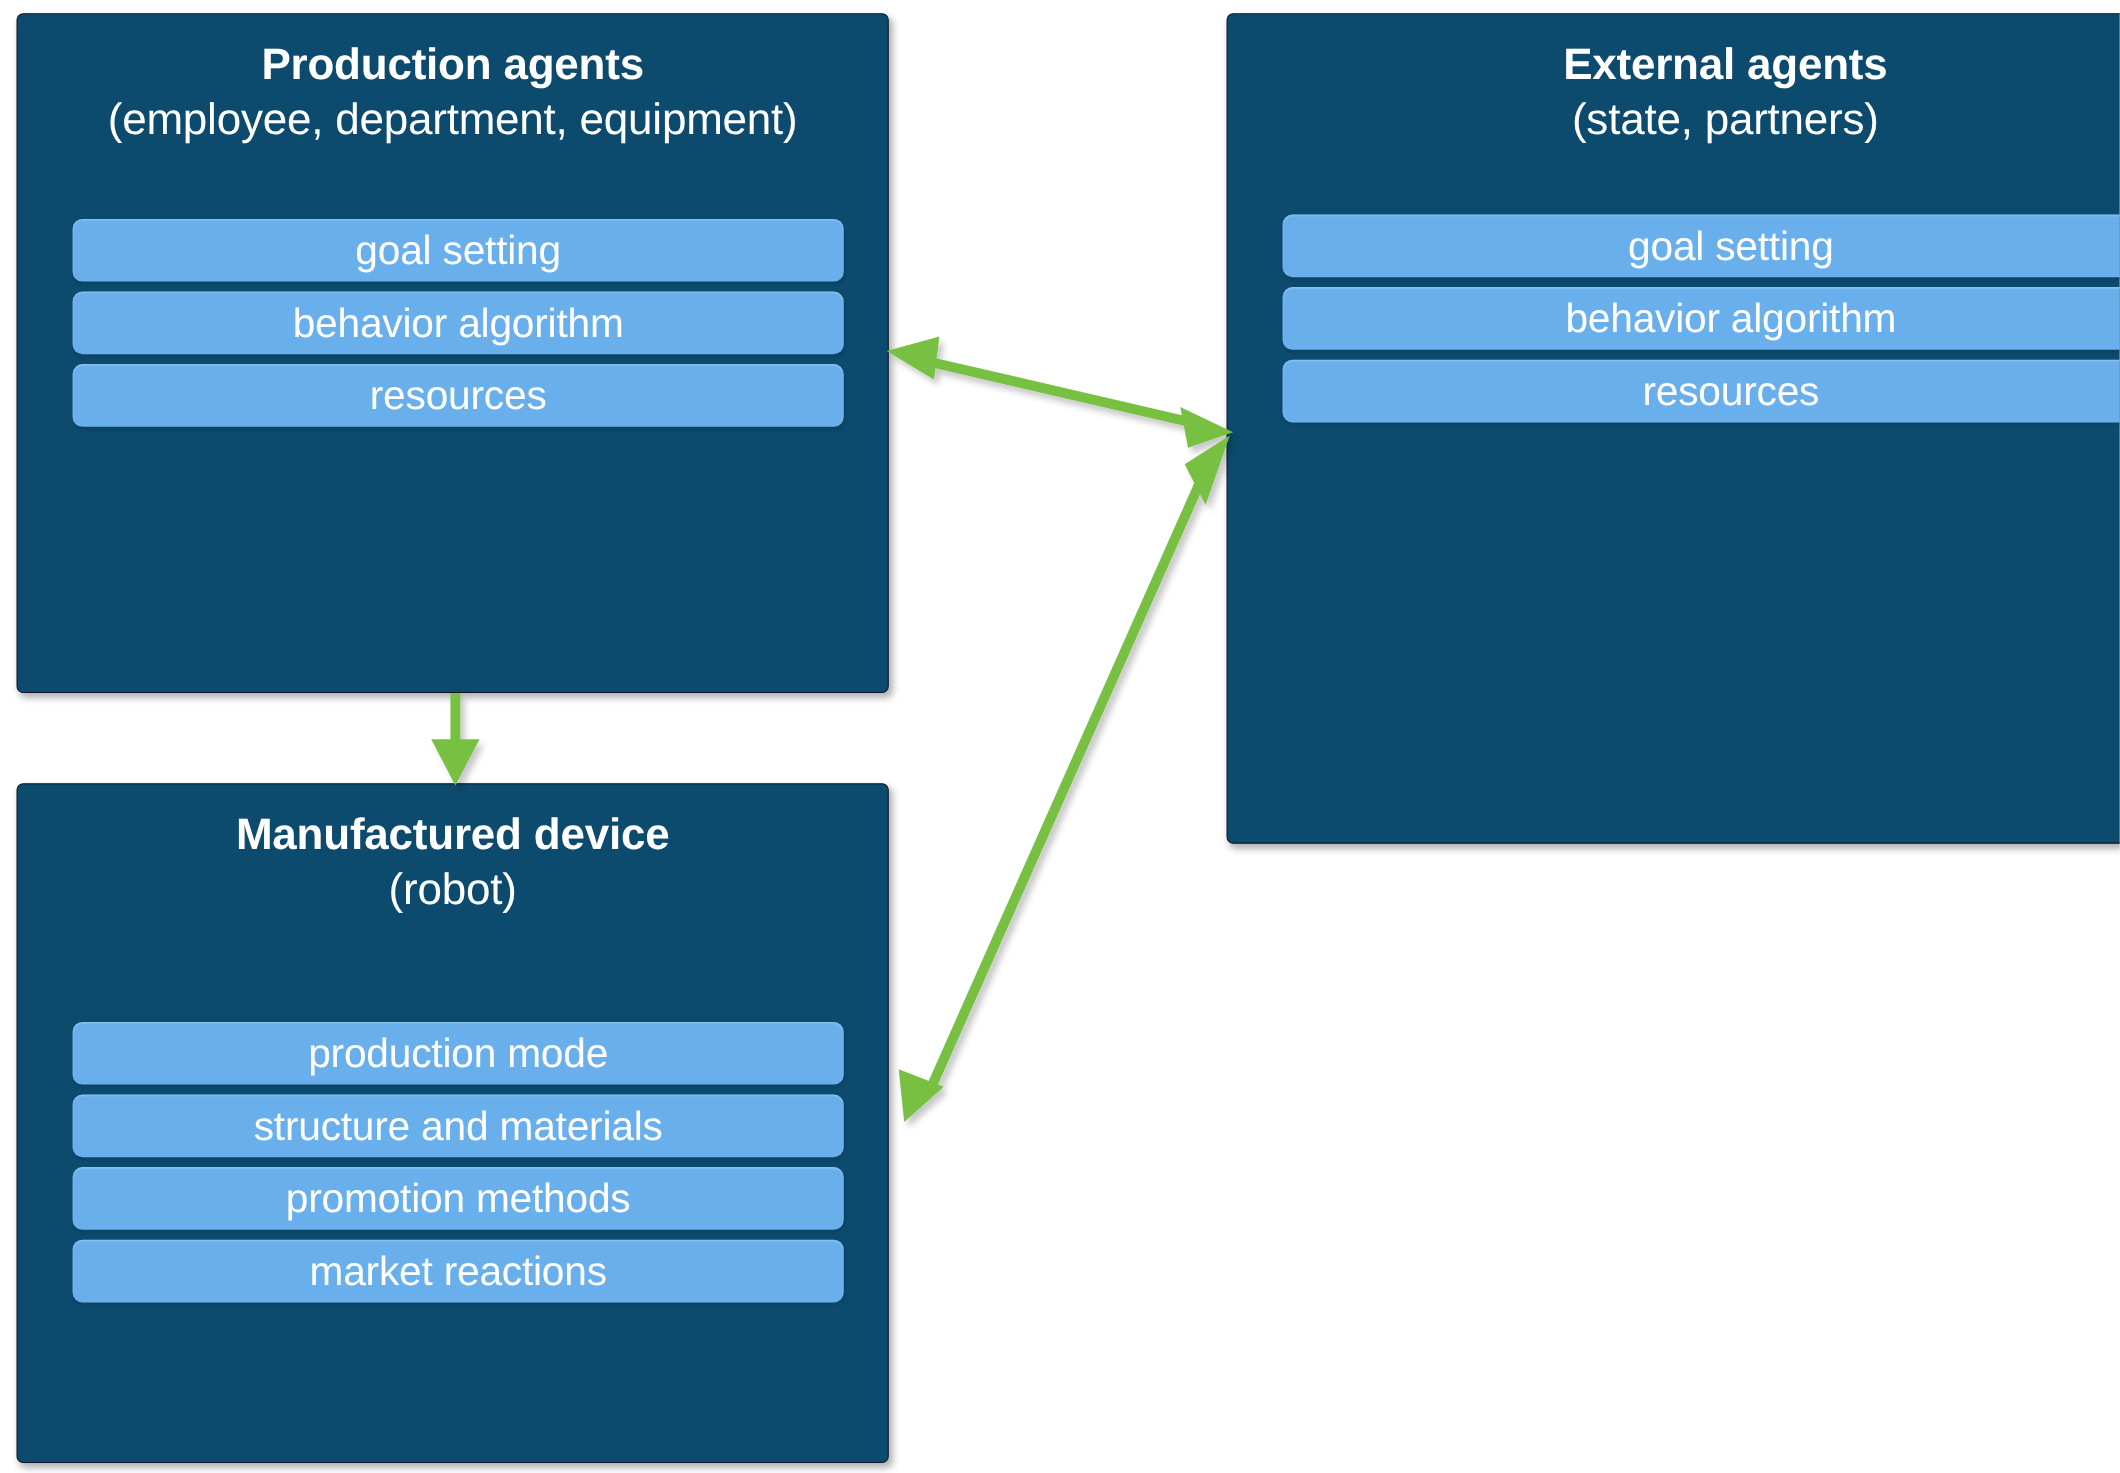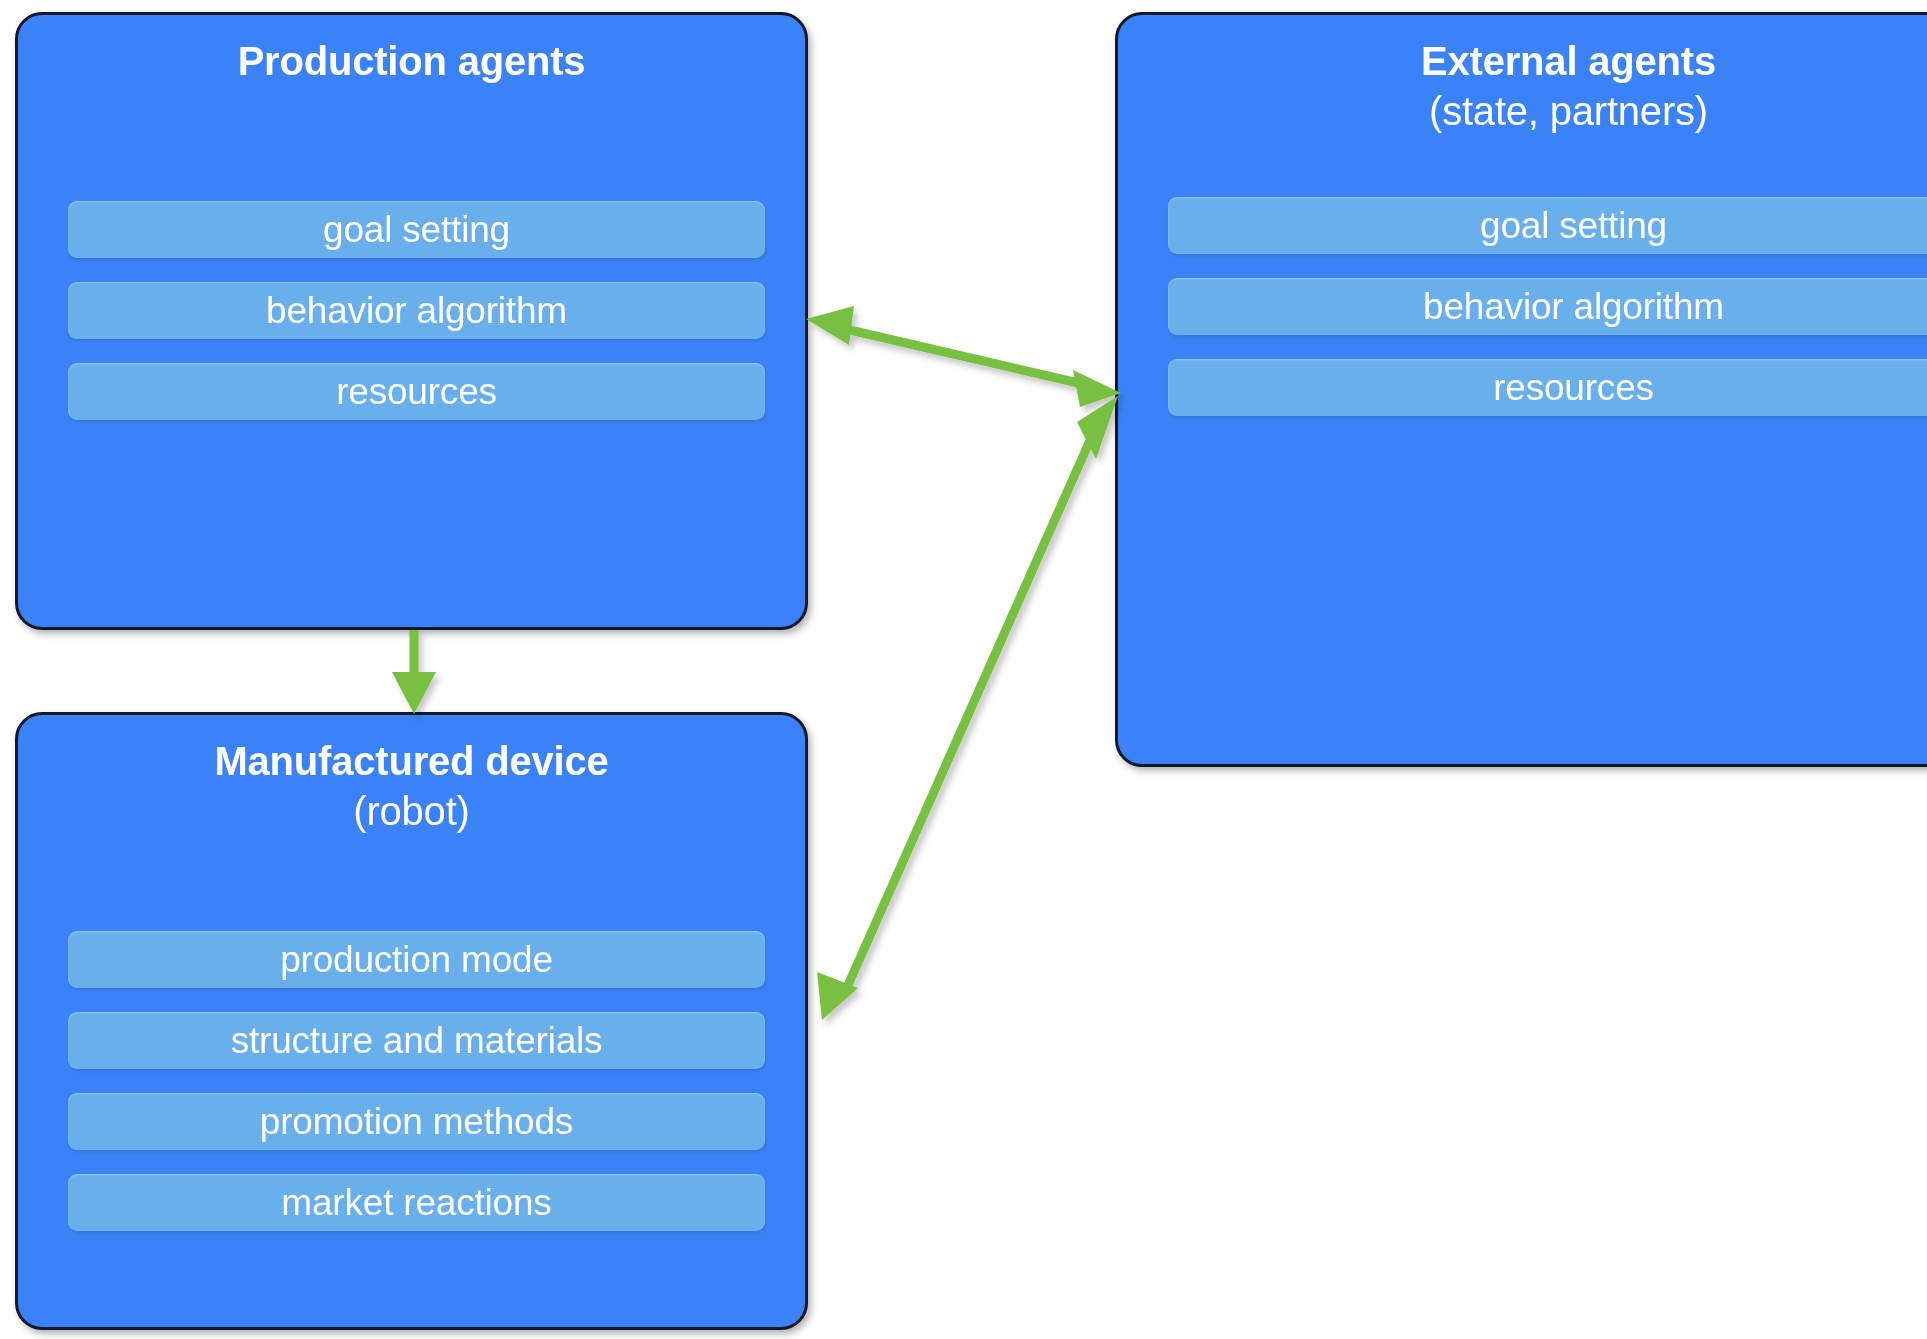--- a/index.html
+++ b/index.html
@@ -18,25 +18,25 @@
   #canvas {
     position: absolute;
     left: 0; top: 0;
     width: 1927px;
     height: 1339px;
   }
 
   
   .panel {
     position: absolute;
-    background: #3b82f6;
-    border-radius: 27px;
+    background: #0c4a6e;
+    border-radius: 6px;
     box-shadow: 3px 4px 7px rgba(0,0,0,0.30);
     box-sizing: border-box;
-    border: 3px solid #0f172a;
+    border: 1px solid #0f172a;
   }
 
   #panel-production {
     left: 15px;
     top: 12px;
     width: 793px;
     height: 618px;
   }
   #panel-external {
     left: 1115px;
@@ -79,21 +79,21 @@
     right: 40px;
   }
   #panel-production .pill-list { top: 186px; }
   #panel-external  .pill-list { top: 182px; }
   #panel-device    .pill-list { top: 216px; }
 
   .pill {
     background: #69AFEC;
     border-radius: 9px;
     height: 57px;
-    margin-bottom: 24px;
+    margin-bottom: 9px;
     display: flex;
     align-items: center;
     justify-content: center;
     box-shadow: 0 1px 2px rgba(255,255,255,0.30) inset,
                 1px 2px 3px rgba(0,0,0,0.10);
   }
   .pill-label {
     color: #ffffff;
     font-size: 37px;
     line-height: 1;
@@ -110,20 +110,21 @@
     pointer-events: none;
   }
 </style>
 </head>
 <body>
 
 <div id="canvas">
 
   <div class="panel" id="panel-production">
     <div class="panel-title">Production agents</div>
+    <div class="panel-subtitle">(employee, department, equipment)</div>
     <div class="pill-list">
       <div class="pill">
         <span class="pill-label">goal setting</span>
       </div>
       <div class="pill">
         <span class="pill-label">behavior algorithm</span>
       </div>
       <div class="pill">
         <span class="pill-label">resources</span>
       </div>

